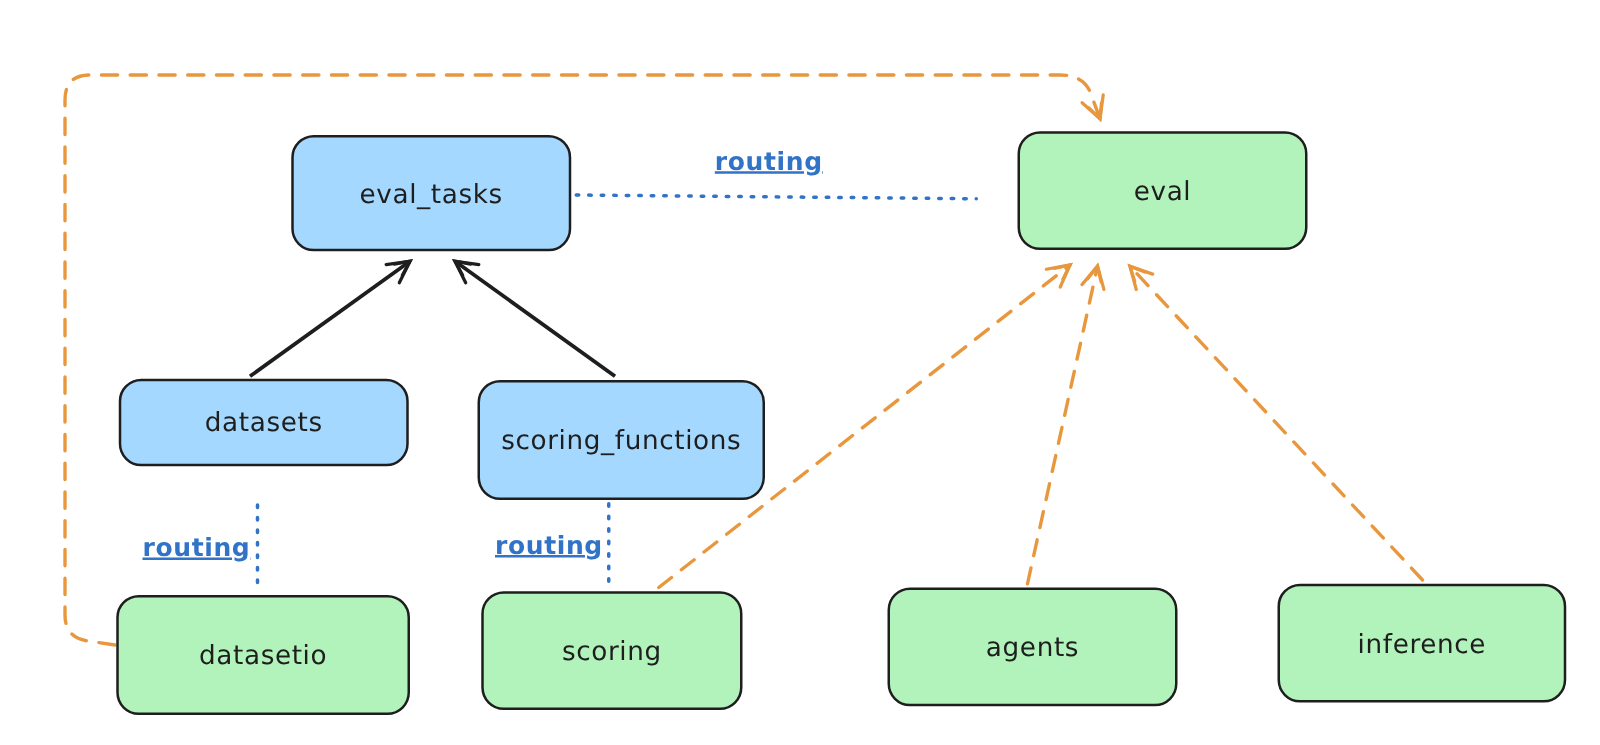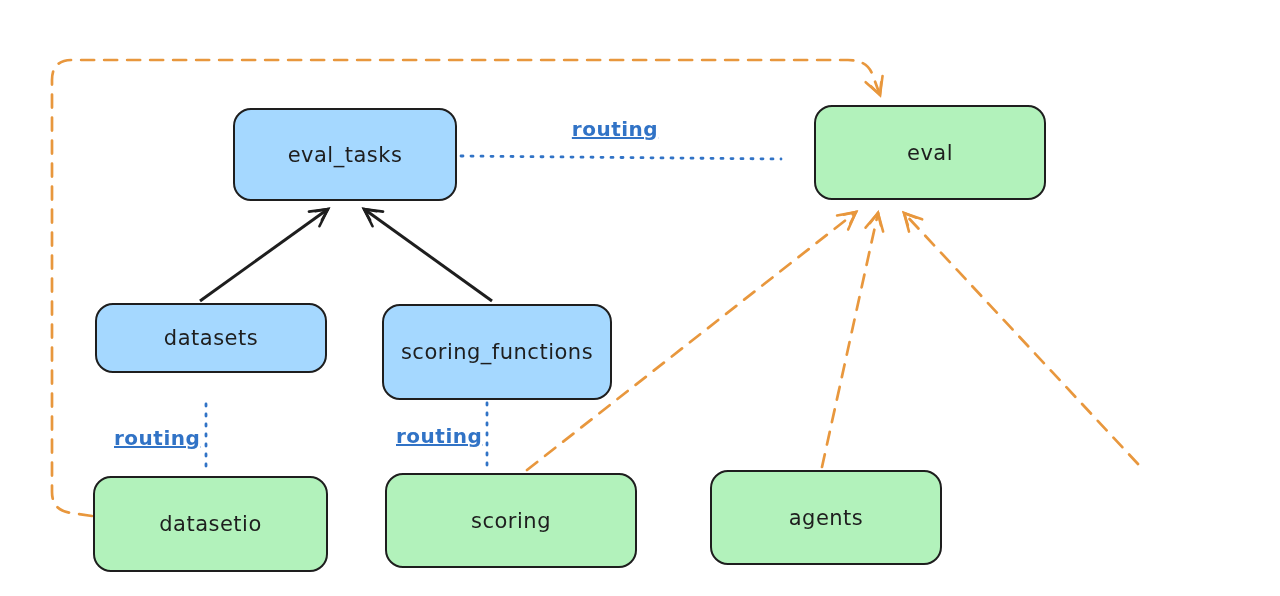--- a/index.html
+++ b/index.html
@@ -32,21 +32,21 @@
     background:var(--bg);
   }
   .node.blue{background:var(--blue-fill);}
   .node.green{background:var(--green-fill);}
 
   .n-eval_tasks{left:233px;top:108px;width:224px;height:93px;}
   .n-eval{left:783px;top:105px;width:232px;height:95px;margin-left:31px;}
   .n-datasets{left:95px;top:303px;width:232px;height:70px;}
   .n-scoring_functions{left:382px;top:304px;width:230px;height:96px;}
   .n-datasetio{left:93px;top:476px;width:235px;height:96px;}
-  .n-scoring{left:385px;top:473px;width:252px;height:95px;}
+  .n-scoring{left:385px;top:473px;width:209px;height:95px;}
   .n-agents{left:710px;top:470px;width:232px;height:95px;}
   .n-inference{left:1022px;top:467px;width:231px;height:95px;}
 
   .edge-label{
     position:absolute;
     color:var(--blue-edge);
     font-weight:bold;
     font-size:20px;
     letter-spacing:0.5px;
     text-decoration:underline;
@@ -105,18 +105,21 @@
   </div>
   <div class="node blue n-scoring_functions">
     <span>scoring_functions</span>
   </div>
   <div class="node green n-scoring">
     <span>scoring</span>
   </div>
   <div class="node green n-agents">
     <span>agents</span>
   </div>
+  <div class="node green n-inference">
+    <span>inference</span>
+  </div>
 
   <div class="edge-label l-routing-top">routing</div>
   <div class="edge-label l-routing-datasets">routing</div>
   <div class="edge-label l-routing-scoring">routing</div>
 
 </div>
 
 </body></html>

